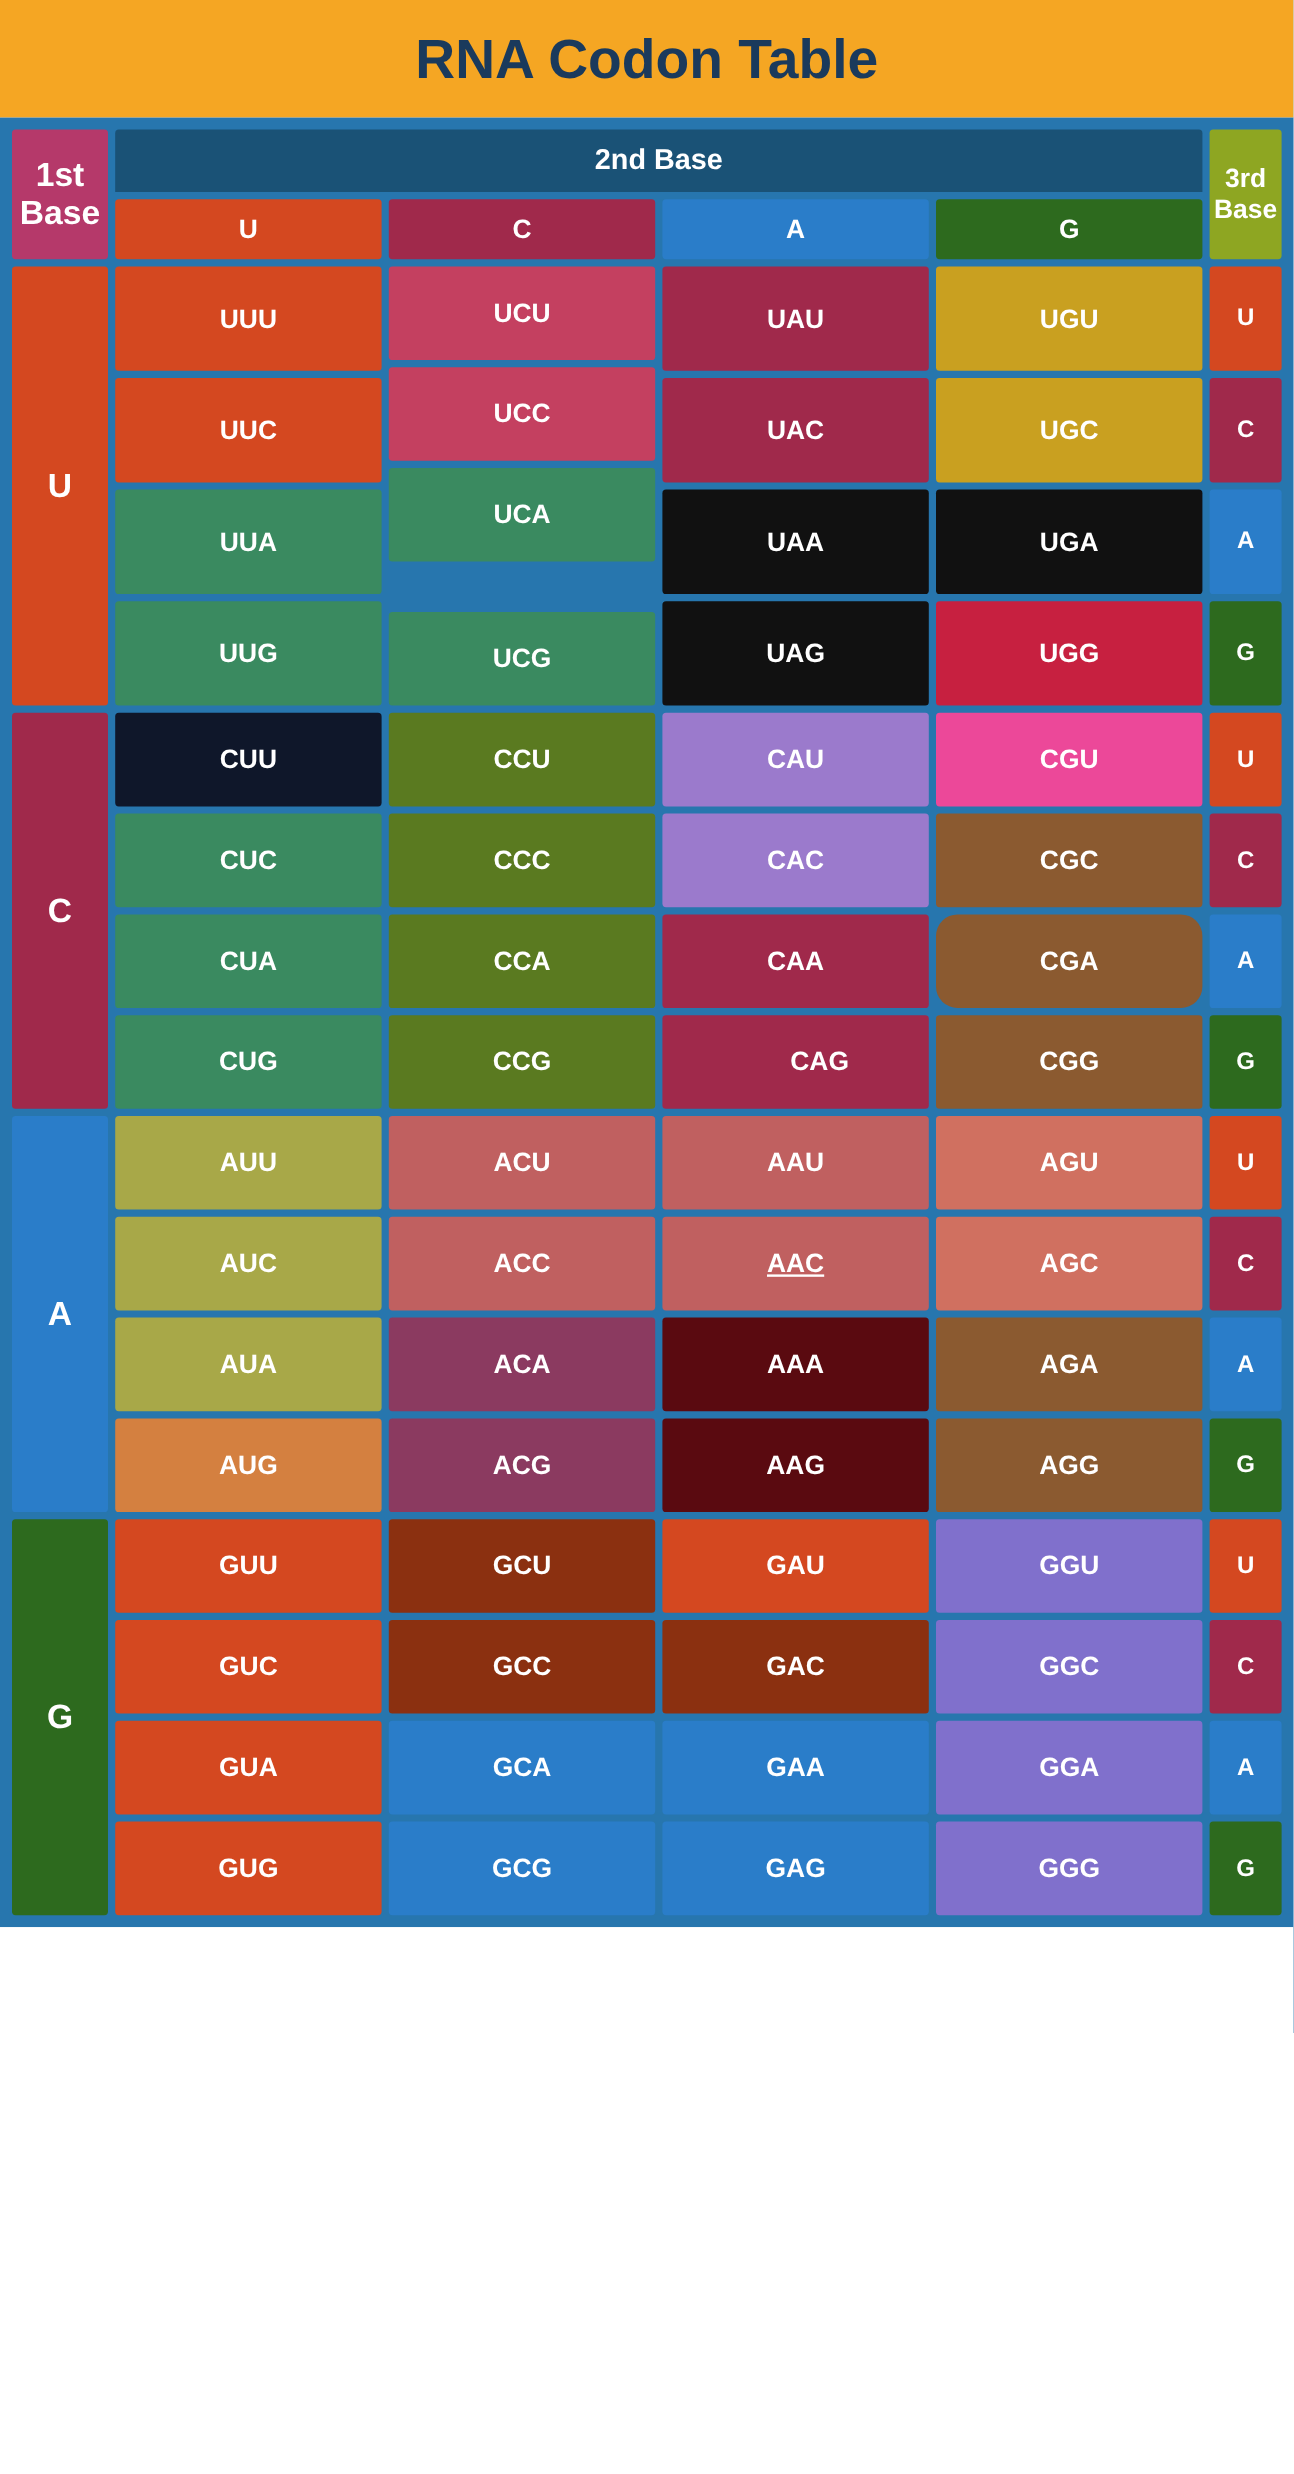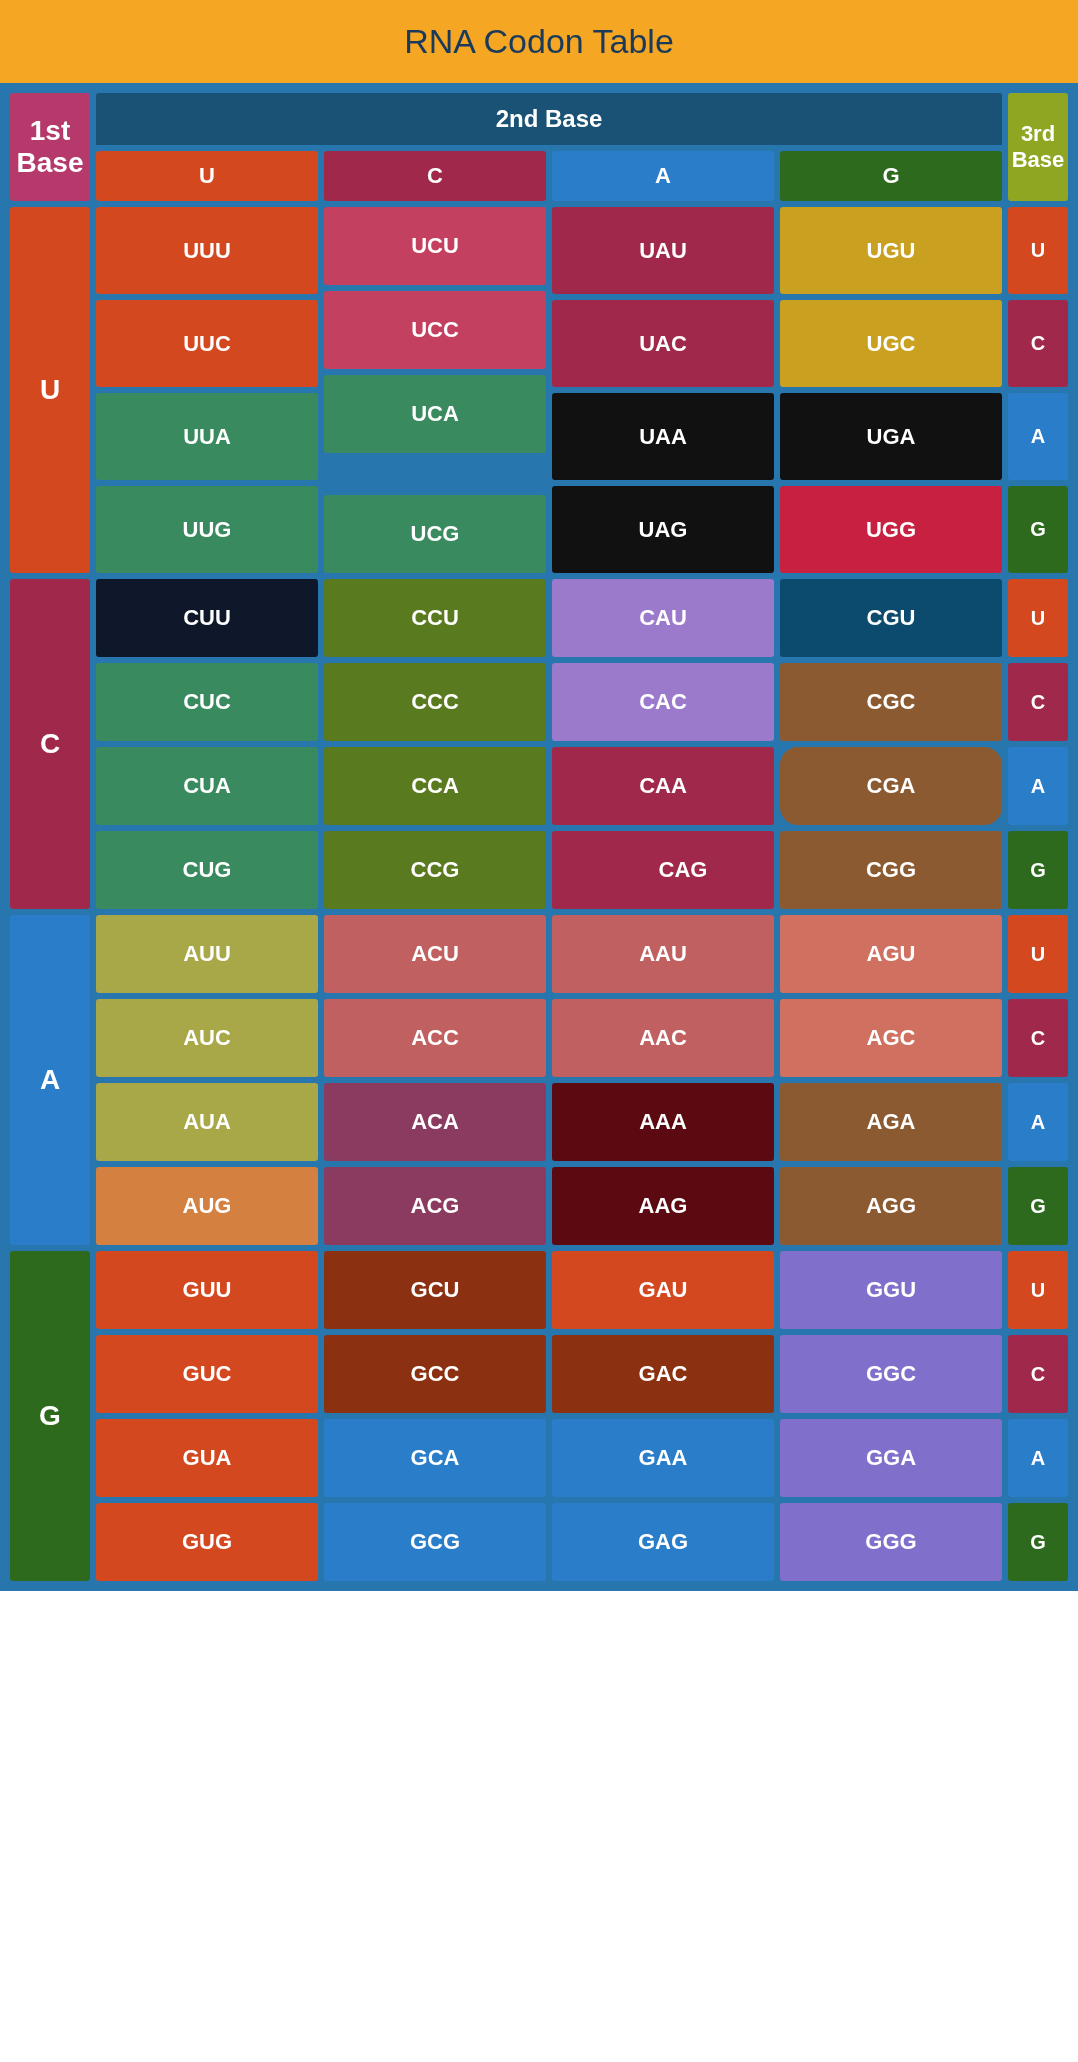--- a/index.html
+++ b/index.html
@@ -15,22 +15,22 @@
       width: 1078px;
       background: #fff;
     }
     .title-bar {
       background: #F5A623;
       padding: 22px 10px;
       text-align: center;
     }
     .title-bar h1 {
       color: #1a3a5c;
-      font-size: 34px;
-      font-weight: normal;
+      font-size: 46px;
+      font-weight: bold;
     }
     .table-wrapper {
       background: #2776AE;
       padding: 10px;
       display: flex;
       flex-direction: column;
     }
     
     .header-row {
       display: flex;
@@ -242,21 +242,21 @@
               <div class="codon-cell" style="background-color: rgb(90, 122, 32);">CCA</div>
               <div class="codon-cell" style="background-color: rgb(90, 122, 32);">CCG</div>
             </div>
             <div class="codon-col">
               <div class="codon-cell" style="background-color: rgb(155, 122, 204);">CAU</div>
               <div class="codon-cell" style="background-color: rgb(155, 122, 204);">CAC</div>
               <div class="codon-cell" style="background-color: rgb(160, 41, 75);">CAA</div>
               <div class="codon-cell" style="background-color: rgb(160, 41, 75); padding-left: 40px;">CAG</div>
             </div>
             <div class="codon-col">
-              <div class="codon-cell" style="background-color: #0c4a6e; text-align: center;">CGU</div>
+              <div class="codon-cell" style="background-color: #ec4899; text-align: center;">CGU</div>
               <div class="codon-cell" style="background-color: rgb(139, 90, 48);">CGC</div>
               <div class="codon-cell" style="background-color: rgb(139, 90, 48); border-radius: 18px;">CGA</div>
               <div class="codon-cell" style="background-color: rgb(139, 90, 48);">CGG</div>
             </div>
           </div>
           <div class="third-base-col">
             <div class="third-base-cell tb-U">U</div>
             <div class="third-base-cell tb-C">C</div>
             <div class="third-base-cell tb-A">A</div>
             <div class="third-base-cell tb-G">G</div>
@@ -272,21 +272,21 @@
               <div class="codon-cell" style="background-color: rgb(212, 128, 64);">AUG</div>
             </div>
             <div class="codon-col">
               <div class="codon-cell" style="background-color: rgb(192, 96, 96);">ACU</div>
               <div class="codon-cell" style="background-color: rgb(192, 96, 96);">ACC</div>
               <div class="codon-cell" style="background-color: rgb(139, 58, 96);">ACA</div>
               <div class="codon-cell" style="background-color: rgb(139, 58, 96);">ACG</div>
             </div>
             <div class="codon-col">
               <div class="codon-cell" style="background-color: rgb(192, 96, 96);">AAU</div>
-              <div class="codon-cell" style="background-color: rgb(192, 96, 96);">AAC</div>
+              <div class="codon-cell" style="background-color: rgb(192, 96, 96); text-decoration: underline;">AAC</div>
               <div class="codon-cell" style="background-color: rgb(90, 10, 16);">AAA</div>
               <div class="codon-cell" style="background-color: rgb(90, 10, 16);">AAG</div>
             </div>
             <div class="codon-col">
               <div class="codon-cell" style="background-color: rgb(208, 112, 96);">AGU</div>
               <div class="codon-cell" style="background-color: rgb(208, 112, 96);">AGC</div>
               <div class="codon-cell" style="background-color: rgb(139, 90, 48);">AGA</div>
               <div class="codon-cell" style="background-color: rgb(139, 90, 48);">AGG</div>
             </div>
           </div>

